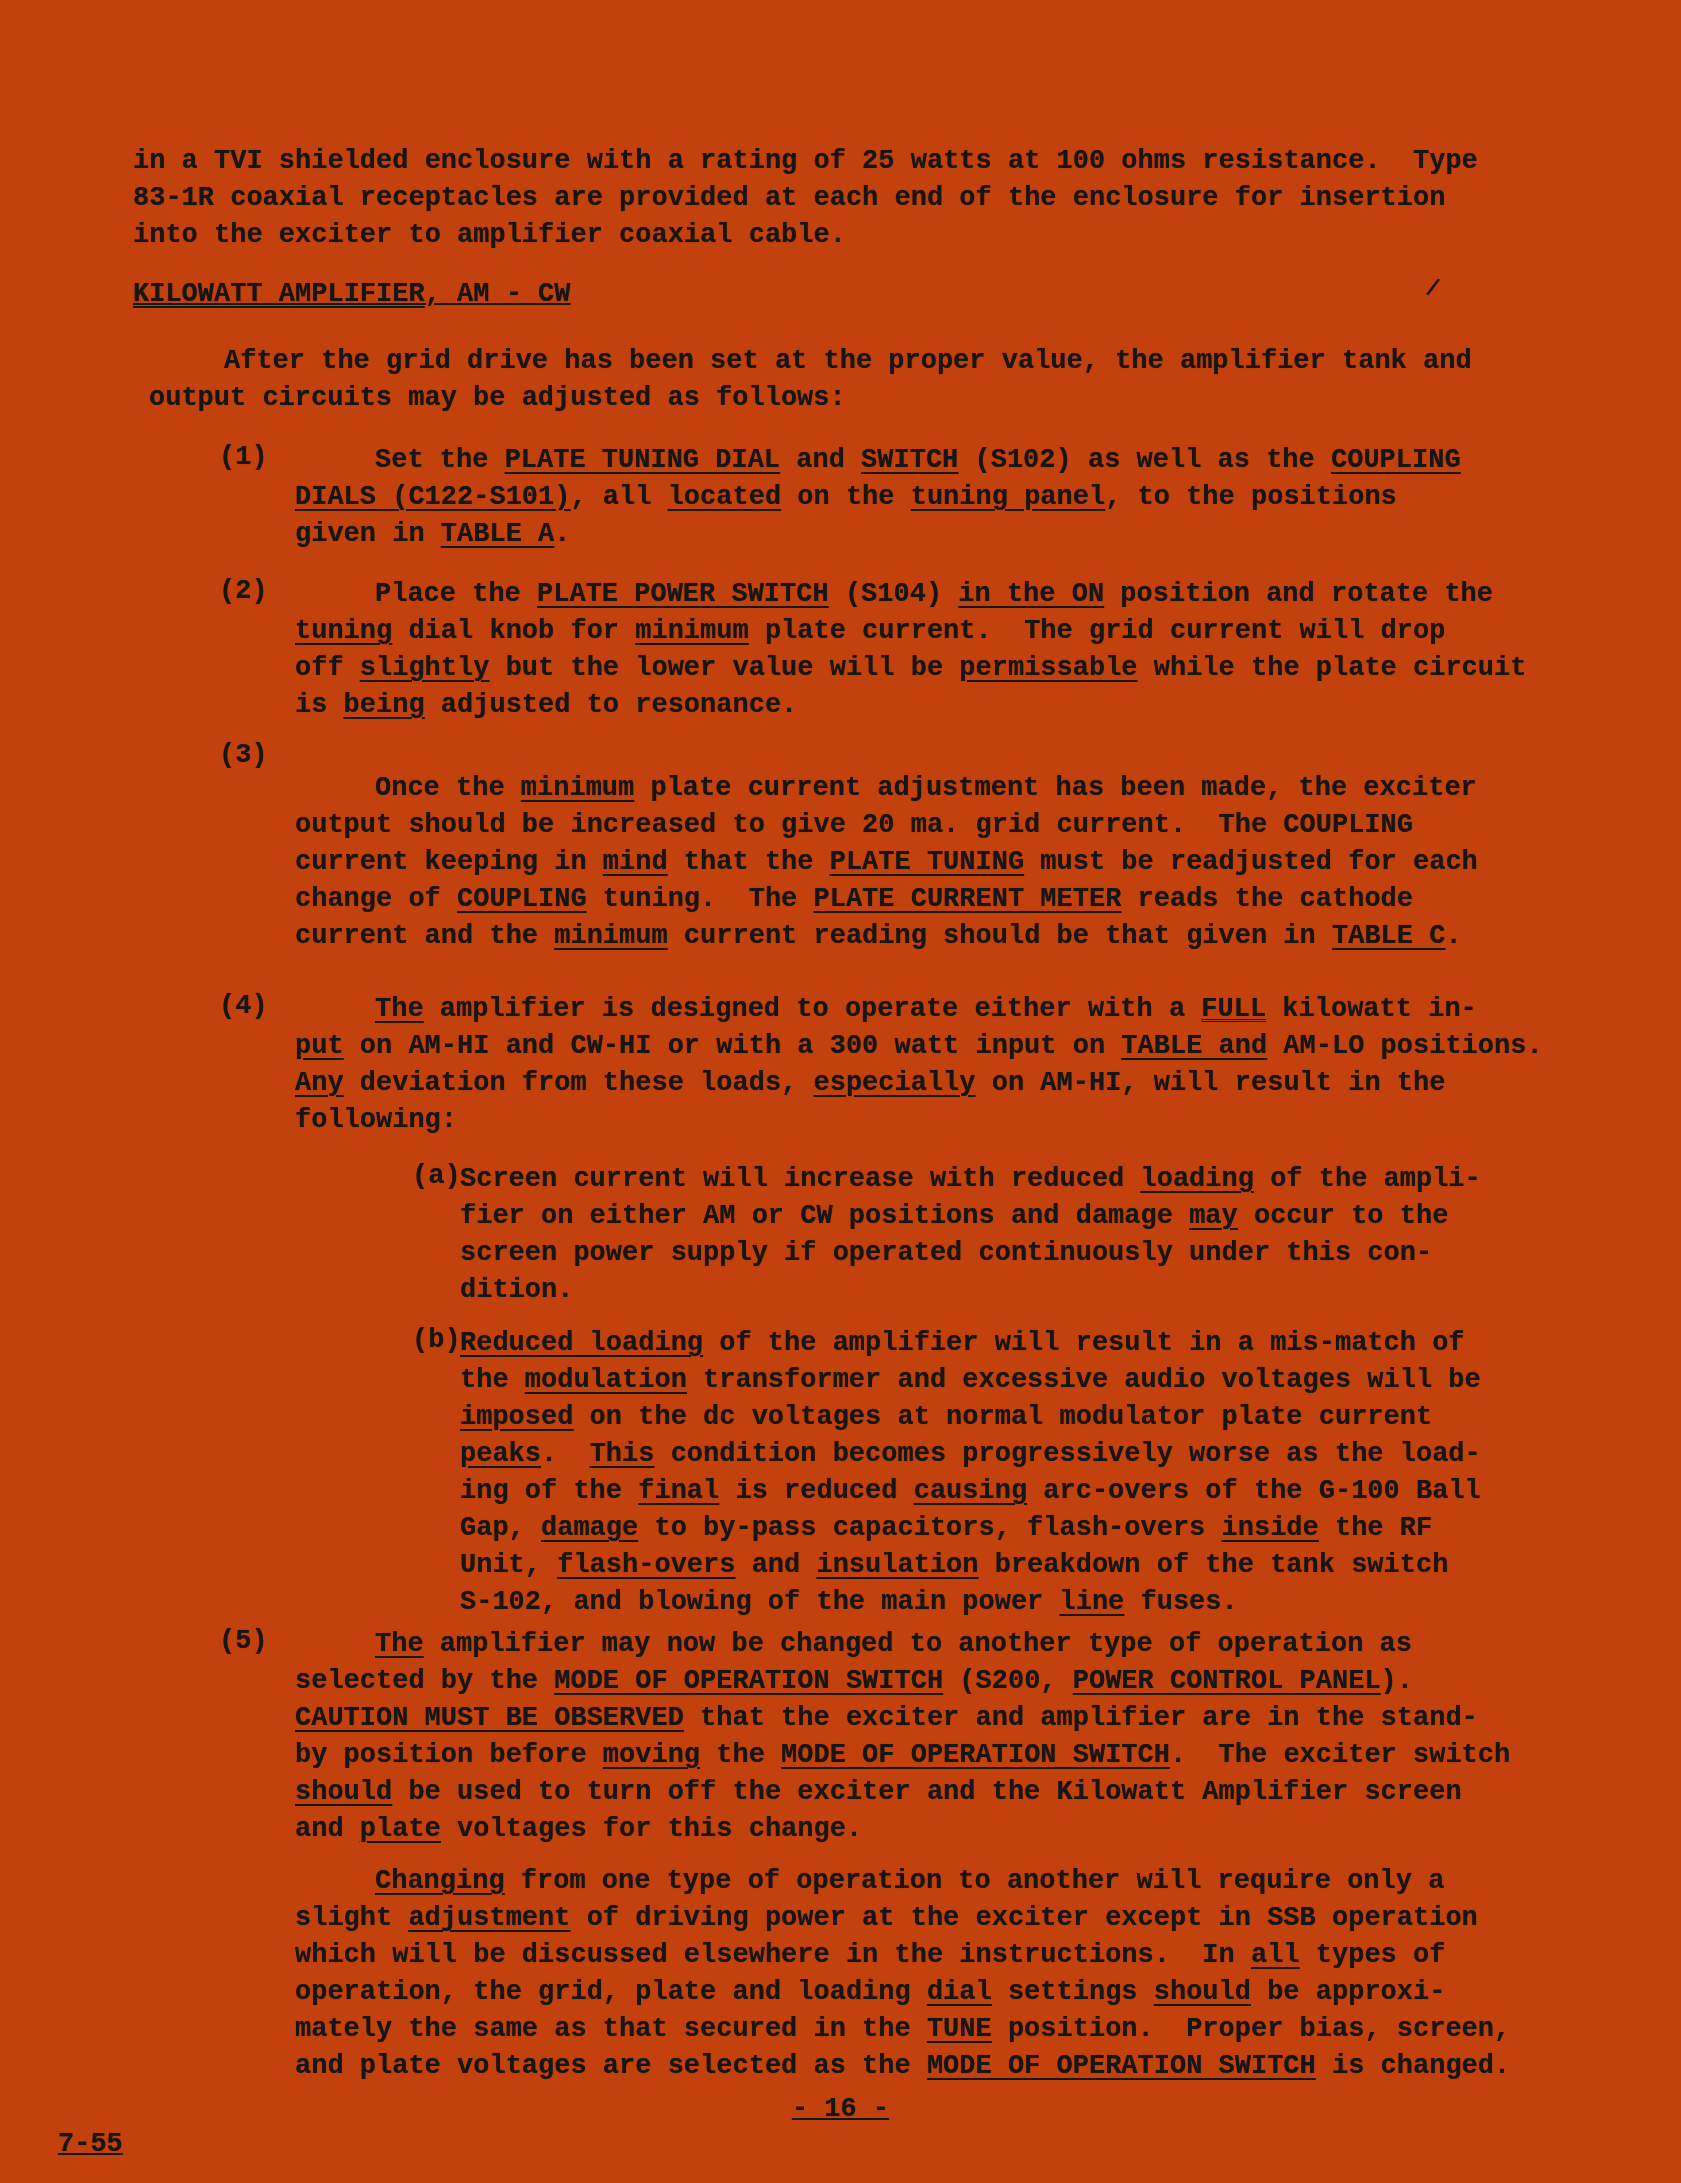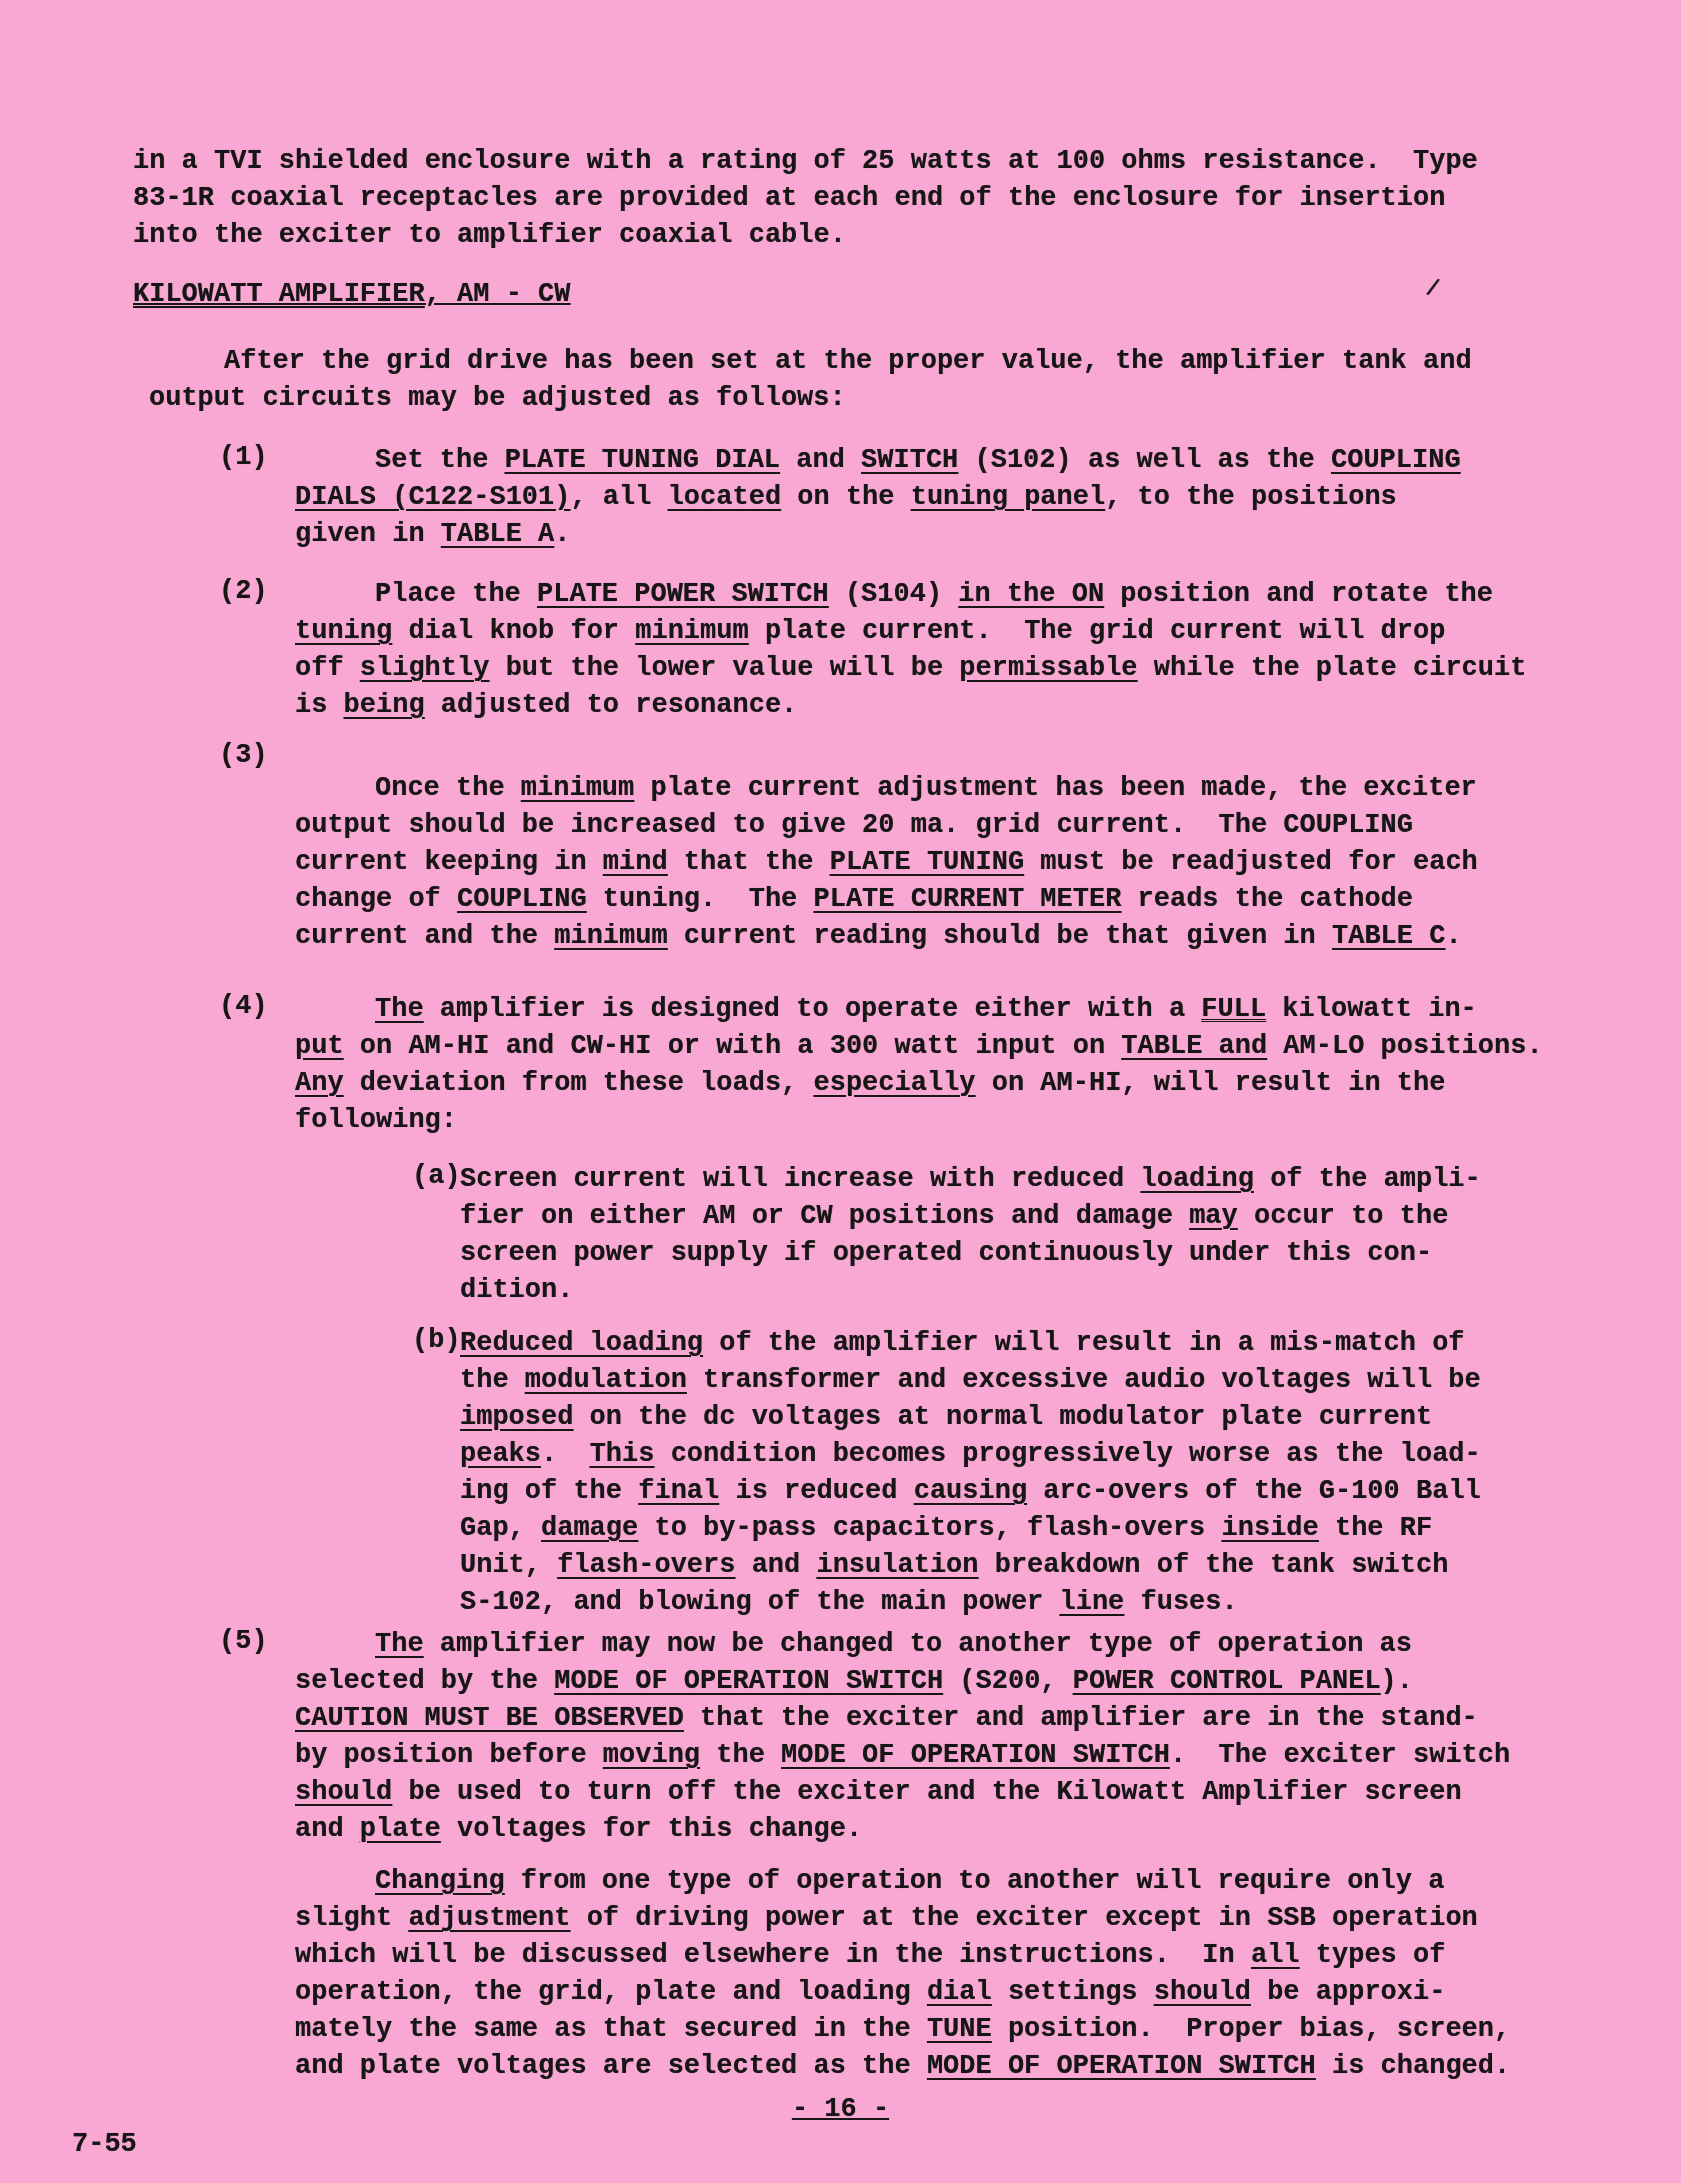--- a/index.html
+++ b/index.html
@@ -1,33 +1,33 @@
 <!DOCTYPE html>
 <html style="font-size:10.6px"><head>
 <meta charset="utf-8">
 <style>
   html,body{margin:0;padding:0;background:#e8e8e6;}
   .page{
     position:relative;
     width:1681px;height:2183px;
-    background:#f9a8d4;
+    background:#c2410c;
     overflow:hidden;
     font-family:"Liberation Mono","DejaVu Sans Mono",monospace;
     font-weight:700;
     font-size:27px;
     color:#161616;
     text-shadow:0 0 0.7px rgba(10,10,10,.55);
   }
   .para{position:absolute;}
   .line{white-space:pre;height:37px;line-height:37px;}
   .plabel{position:absolute;top:0;}
   .u{text-decoration:underline;text-decoration-thickness:2px;text-underline-offset:4.7px;}
   .uu{text-decoration:underline double;text-decoration-thickness:1.3px;text-underline-offset:2.7px;}
   .pagenum{position:absolute;top:2094px;left:0;width:1681px;text-align:center;text-decoration:underline;}
-  .datecode{position:absolute;top:2129px;left:72px;}
+  .datecode{position:absolute;top:2129px;left:58px;text-decoration:underline;}
   .stray{position:absolute;top:276px;left:1426px;font-size:22.6px;transform:rotate(8deg);}
 </style>
 </head>
 <body>
 
 <div class="page">
   <div id="content">
       <div class="para" style="left: 133px; top: 143px;">
         <div class="line"><span>in a TVI shielded enclosure with a rating of 25 watts at 100 ohms resistance.  Type</span></div>
         <div class="line"><span>83-1R coaxial receptacles are provided at each end of the enclosure for insertion</span></div>

